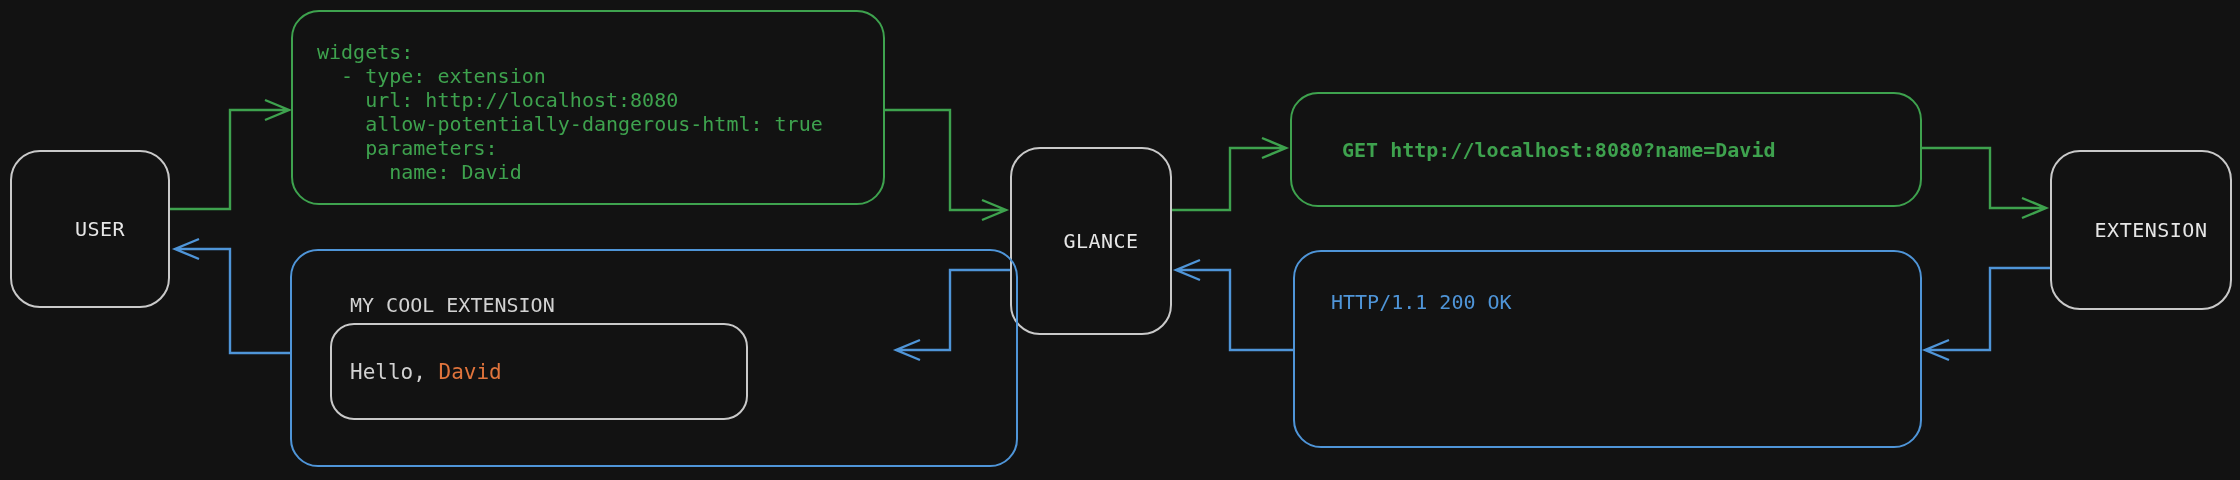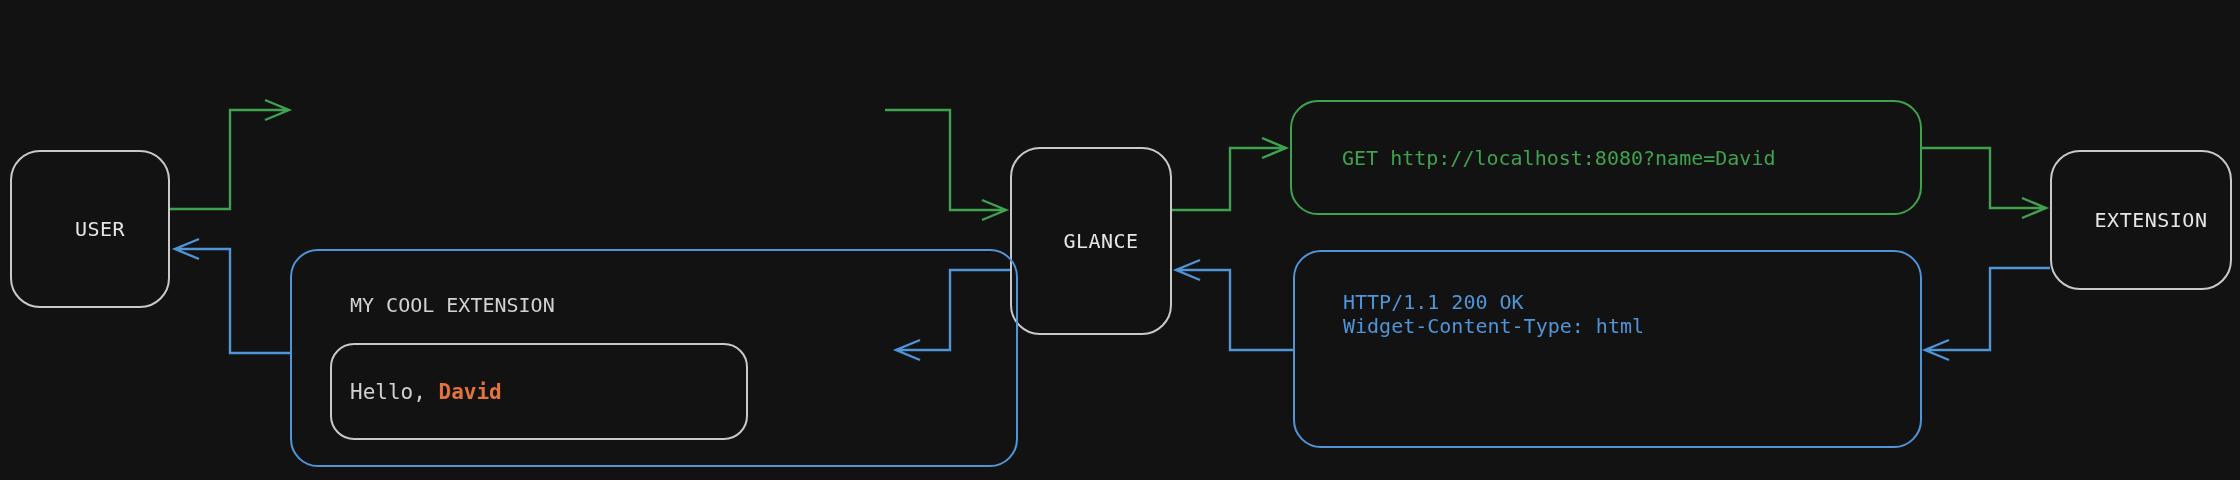--- a/index.html
+++ b/index.html
@@ -54,40 +54,40 @@
     font-size: 20px;
     line-height: 24px;
     min-height: 24px;
   }
   #config-box { padding: 28px 20px 0 24px; }
   #request-box {
     display: flex; align-items: center;
     padding-left: 50px;
     font-size: 20px;
   }
-  #response-box { padding: 38px 20px 0 48px; }
+  #response-box { padding: 38px 20px 0 36px; }
 
   #widget-box { color: var(--color-muted_text); }
   .widget-title {
     position: absolute; left: 58px; top: 42px;
     font-size: 20px;
     color: var(--color-muted_text);
     white-space: pre;
   }
   .widget-inner {
-    position: absolute; left: 38px; top: 92px;
+    position: absolute; left: 38px; top: 72px;
     width: 418px; height: 97px;
     border: 2px solid var(--color-node_border);
     border-radius: 24px;
     display: flex; align-items: center;
     padding-left: 18px;
     font-size: 21px;
     white-space: pre;
   }
-  .greeting-name { color: var(--color-orange); font-weight: bold; }
+  .greeting-name { color: var(--color-orange); }
 </style>
 </head>
 <body>
 
 <div class="canvas">
 
   <svg class="wires" viewBox="0 0 2240 480">
 
     <path class="green" d="M 170 209 H 230 V 110 H 287 M 265 100 L 289 110 L 265 120"></path>
     <path class="green" d="M 885 110 H 950 V 210 H 1004 M 982 200 L 1006 210 L 982 220"></path>
@@ -101,32 +101,39 @@
   </svg>
 
   <div class="box node" style="left:10px; top:150px; width:160px; height:158px;">
     <span>USER</span>
   </div>
 
   <div class="box node" style="left:1010px; top:147px; width:162px; height:188px;">
     <span>GLANCE</span>
   </div>
 
-  <div class="box node" style="left:2050px; top:150px; width:182px; height:140px;">
+  <div class="box node" style="left:2050px; top:150px; width:182px; height:160px;">
     <span>EXTENSION</span>
   </div>
 
+  <div id="config-box" class="box green-box" style="left:291px; top:10px; width:594px; height:195px;">
+    <div class="code-line">widgets:</div>
+    <div class="code-line">  - type: extension</div>
+    <div class="code-line">    url: http://localhost:8080</div>
+    <div class="code-line">    allow-potentially-dangerous-html: true</div>
+    <div class="code-line">    parameters:</div>
+    <div class="code-line">      name: David</div>
+  </div>
 
-  <div id="request-box" class="box green-box" style="left:1290px; top:100px; width:632px; height:115px;">
+  <div id="request-box" class="box green-box" style="left:1290px; top:92px; width:632px; height:115px;font-weight:bold;">
     <span>GET http://localhost:8080?name=David</span>
   </div>
 
   <div id="response-box" class="box blue-box" style="left:1293px; top:250px; width:629px; height:198px;">
     <div class="code-line">HTTP/1.1 200 OK</div>
-    <div class="code-line">Widget-Content-Type: html</div>
     <div class="code-line"></div>
   </div>
 
   <div id="widget-box" class="box blue-box" style="left:290px; top:249px; width:728px; height:218px;">
     <div class="widget-title">MY COOL EXTENSION</div>
     <div class="widget-inner">
       <span>Hello, </span><span class="greeting-name">David</span>
     </div>
   </div>
 

